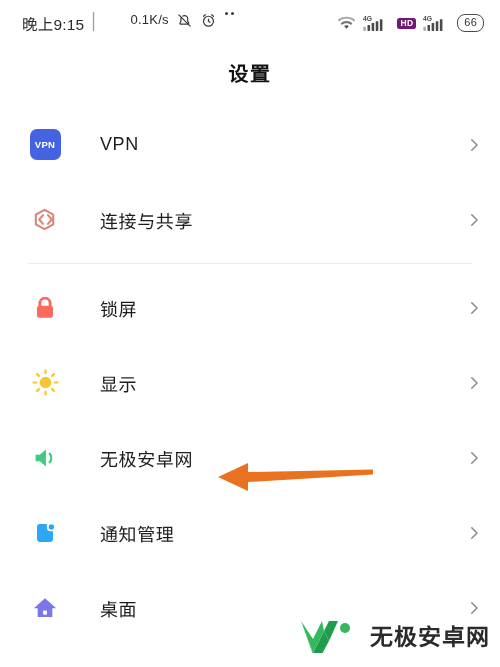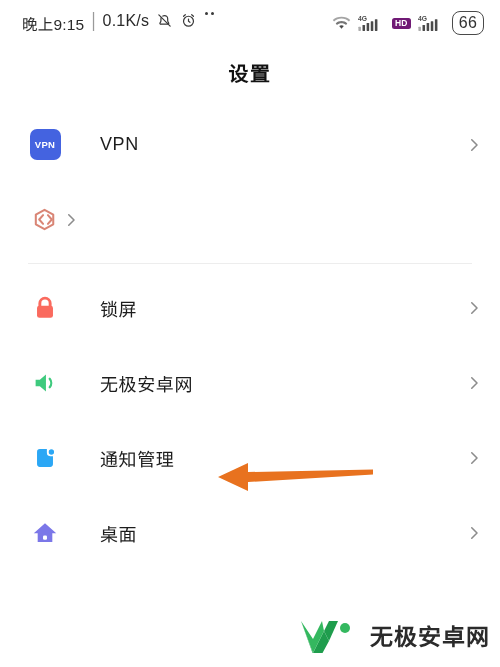--- a/index.html
+++ b/index.html
@@ -34,21 +34,21 @@
     letter-spacing: 0.2px;
     white-space: nowrap;
   }
   .sb-time { font-size: 15.5px; }
   .sb-sep {
     color: #9a9a9a;
     font-weight: 300;
     transform: scaleY(1.25);
     display: inline-block;
   }
-  .sb-net { font-size: 16px; }
+  .sb-net { font-size: 13px; margin-left: 28px; }
   .sb-right {
     display: flex;
     align-items: center;
     gap: 7px;
   }
   .sb-icon { display: block; }
   .sb-dots {
     display: inline-flex;
     gap: 3px;
     align-items: center;
@@ -66,21 +66,21 @@
     font-size: 8.5px;
     font-weight: bold;
     border-radius: 2.5px;
     padding: 1.5px 3px 1px 3px;
     line-height: 1;
     letter-spacing: 0.3px;
   }
   .batt {
     border: 1.6px solid #4a4a4a;
     border-radius: 8px;
-    font-size: 16px;
+    font-size: 11px;
     padding: 1px 6px 1px 6px;
     line-height: 1.25;
     color: #333;
     letter-spacing: 0.2px;
   }
   .sig-wrap { position: relative; display: block; }
 
   
   .page-title {
     text-align: center;
@@ -263,20 +263,21 @@
   </div>
 
   <div class="row">
     <div class="row-icon">
       <svg width="31" height="31" viewBox="0 0 32 32" fill="none" stroke="#d98575" stroke-width="2.1" stroke-linejoin="round" stroke-linecap="round">
         <path d="M15 6 24 11v10l-9 5-9-5V11z"></path>
         <path d="M13.5 11.5 9.5 16l4 4.5"></path>
         <path d="M18.5 11.5 22.5 16l-4 4.5"></path>
       </svg>
     </div>
+    <div class="row-label">连接与共享</div>
     <svg class="chev" viewBox="0 0 24 24" fill="none" stroke="currentColor" stroke-width="2.1" stroke-linecap="round" stroke-linejoin="round">
         <polyline points="9 5 16 12 9 19"></polyline>
       </svg>
   </div>
 
 </div>
 
 <div class="divider"></div>
 
 <div class="list">
@@ -287,20 +288,41 @@
         <path d="M10.5 14v-3a5.5 5.5 0 0 1 11 0v3" fill="none" stroke="#fa6a5e" stroke-width="3.1" stroke-linecap="round"></path>
         <rect x="7.5" y="13.5" width="17" height="13" rx="2.6" fill="#fa6a5e"></rect>
       </svg>
     </div>
     <div class="row-label">锁屏</div>
     <svg class="chev" viewBox="0 0 24 24" fill="none" stroke="currentColor" stroke-width="2.1" stroke-linecap="round" stroke-linejoin="round">
         <polyline points="9 5 16 12 9 19"></polyline>
       </svg>
   </div>
 
+  <div class="row">
+    <div class="row-icon">
+      <svg width="31" height="31" viewBox="0 0 32 32">
+        <circle cx="16" cy="16" r="6" fill="#f7c634"></circle>
+        <g stroke="#f7c634" stroke-width="2.3" stroke-linecap="round">
+          <line x1="16" y1="3.6" x2="16" y2="6.4"></line>
+          <line x1="16" y1="25.6" x2="16" y2="28.4"></line>
+          <line x1="3.6" y1="16" x2="6.4" y2="16"></line>
+          <line x1="25.6" y1="16" x2="28.4" y2="16"></line>
+          <line x1="7.2" y1="7.2" x2="9.2" y2="9.2"></line>
+          <line x1="22.8" y1="22.8" x2="24.8" y2="24.8"></line>
+          <line x1="7.2" y1="24.8" x2="9.2" y2="22.8"></line>
+          <line x1="22.8" y1="9.2" x2="24.8" y2="7.2"></line>
+        </g>
+      </svg>
+    </div>
+    <div class="row-label">显示</div>
+    <svg class="chev" viewBox="0 0 24 24" fill="none" stroke="currentColor" stroke-width="2.1" stroke-linecap="round" stroke-linejoin="round">
+        <polyline points="9 5 16 12 9 19"></polyline>
+      </svg>
+  </div>
 
   <div class="row">
     <div class="row-icon">
       <svg width="30" height="30" viewBox="0 0 32 32">
         <path d="M6 12.5h4.5L17 7v18l-6.5-5.5H6z" fill="#3fca7e"></path>
         <path d="M21 11.5a7 7 0 0 1 0 9" fill="none" stroke="#3fca7e" stroke-width="2.4" stroke-linecap="round"></path>
       </svg>
     </div>
     <div class="row-label">无极安卓网</div>
     <svg class="chev" viewBox="0 0 24 24" fill="none" stroke="currentColor" stroke-width="2.1" stroke-linecap="round" stroke-linejoin="round">

